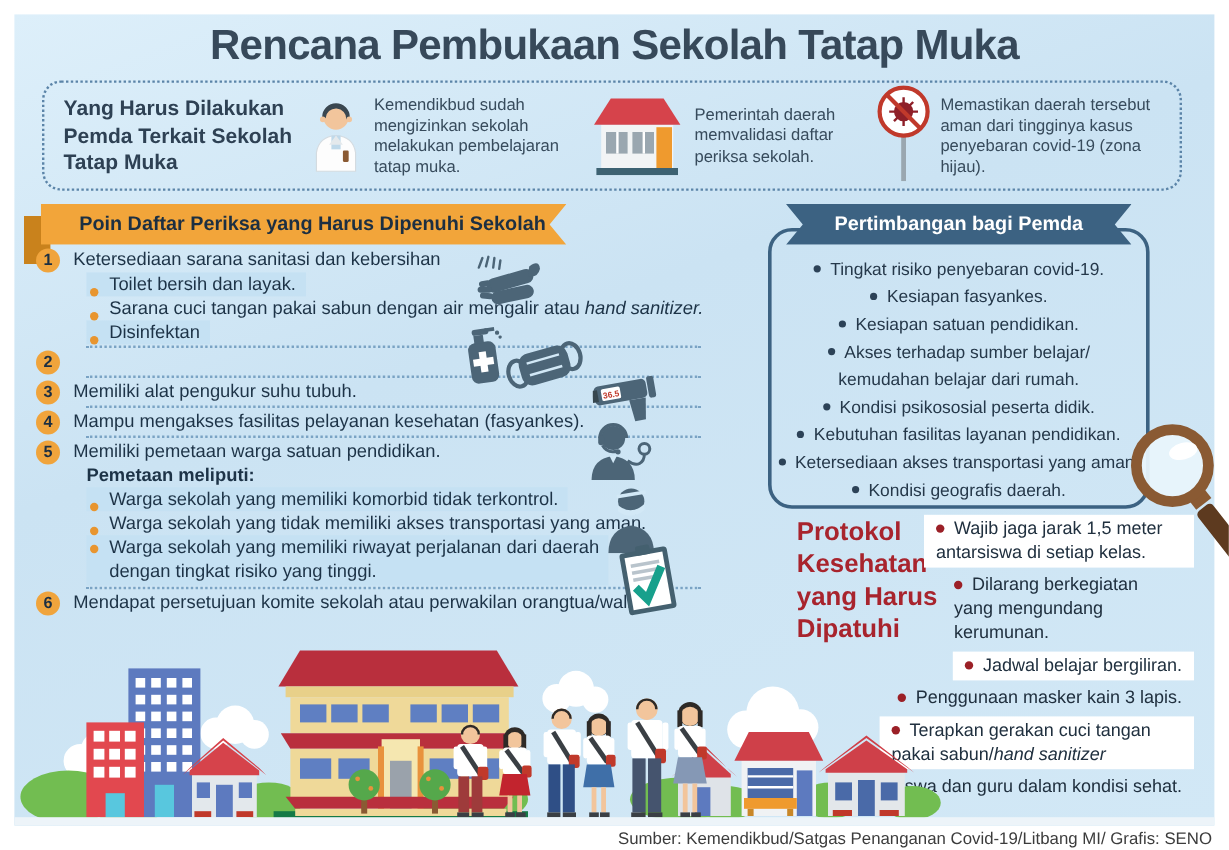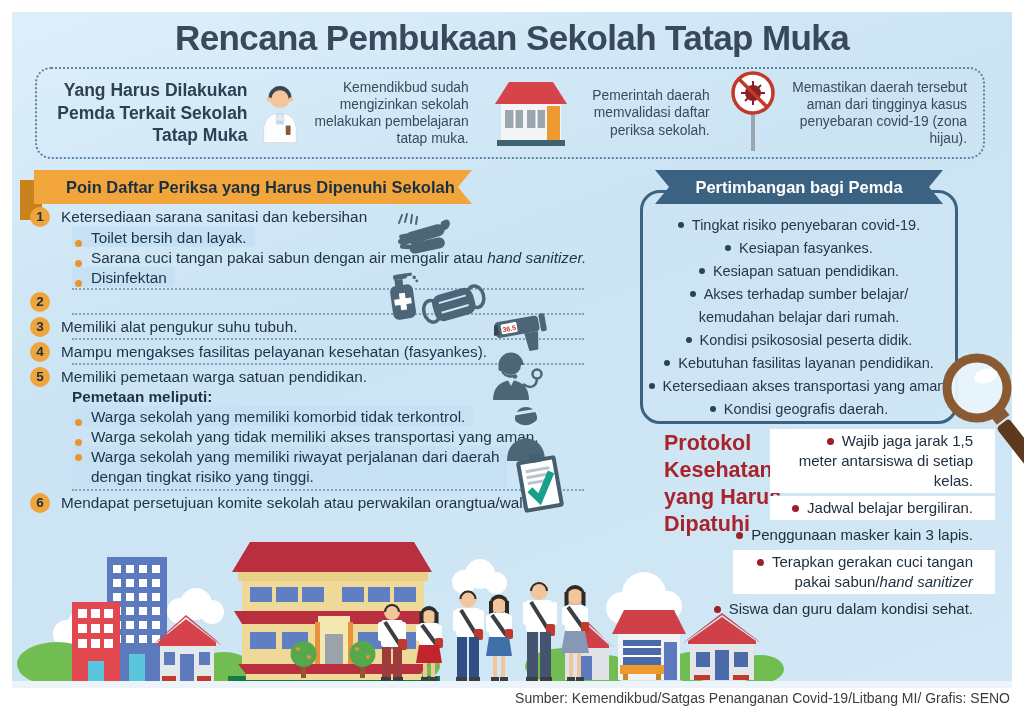--- a/index.html
+++ b/index.html
@@ -8,21 +8,21 @@
 
   .panel { position:absolute; left:12px; top:12px; width:1000px; height:676px;
            background:linear-gradient(160deg,#ddeffa 0%,#cbe3f3 40%,#d2e8f6 100%);text-decoration:underline; }
 
   .title { position:absolute; top:6px; left:0; width:100%; text-align:center;
            font-size:35px; font-weight:bold; color:#37495a; letter-spacing:-0.6px; }
 
   
   .top-box { position:absolute; left:23px; top:55px; width:950px; height:92px;
              border:2px dotted #5b84a8; border-radius:16px;
-             display:flex; align-items:center; padding:0 16px; gap:8px;text-align:right; }
+             display:flex; align-items:center; padding:0 16px; gap:8px; }
   .tb-heading { width:208px; font-size:17.5px; font-weight:bold; color:#2e4154; line-height:1.3; }
   .tb-text { font-size:13.8px; color:#374b5c; line-height:1.25; }
   .t1 { width:168px; } .t2 { width:140px; } .t3 { width:196px; }
 
   
   .cl-tail { position:absolute; left:8px; top:168px; width:22px; height:40px; background:#c9821c; }
   .cl-banner { position:absolute; left:22px; top:158px; width:438px; height:34px; background:#f2a53a;
                clip-path:polygon(0 0,100% 0,calc(100% - 14px) 50%,100% 100%,0 100%);
                line-height:34px; padding-left:32px; font-size:16.5px; font-weight:bold; color:#1c2f42; }
 
@@ -53,21 +53,21 @@
                color:#ffffff; font-size:16.5px; font-weight:bold; text-align:center; line-height:34px; }
   .pt-list { position:absolute; left:636px; top:202px; width:302px; text-align:center;
              font-size:14.5px; color:#25384a; line-height:23px; }
   .blt { display:inline-block; width:6px; height:6px; border-radius:50%; background:#2c4257;
          margin-right:8px; vertical-align:2px; }
 
   
   .pk-heading { position:absolute; left:652px; top:418px; width:142px;
                 font-size:21.5px; font-weight:bold; color:#a8242d; line-height:1.25; }
   .pk { position:absolute; left:650px; top:417px; width:333px; font-size:15px; color:#20303f; }
-  .pk-item { width:fit-content; margin:0 0 3px auto; text-align:right; line-height:20px; padding:2px 22px; }
+  .pk-item { width:fit-content; margin:0 0 3px auto; text-align:left; line-height:20px; padding:2px 10px; }
   .pk-item.hl { background:#ffffff; }
   .rblt { display:inline-block; width:7px; height:7px; border-radius:50%; background:#9b2027;
           margin-right:8px; vertical-align:1px; }
   .pk-w1 { max-width:225px; } .pk-w2 { max-width:210px; } .pk-w5 { max-width:262px; }
 
   .magnifier { position:absolute; left:928px; top:338px; }
 
   .scene { position:absolute; left:0; bottom:0; width:1000px; height:172px; }
 
   .source { position:absolute; right:14px; top:690px; font-size:14px; color:#3c3c3c; }
@@ -302,20 +302,21 @@
       <rect x="-8" y="4" width="16" height="50" rx="4" transform="translate(60,70) rotate(-38)" fill="#5d3a1f"></rect>
       <rect x="-8" y="-4" width="16" height="14" transform="translate(57,62) rotate(-38)" fill="#8a5a33"></rect>
       <circle cx="37" cy="38" r="30" fill="#e8f4fb" fill-opacity="0.95" stroke="#8a5a33" stroke-width="9"></circle>
       <ellipse cx="46" cy="26" rx="12" ry="7" fill="#ffffff" transform="rotate(-14 46 26)"></ellipse>
     </svg>
   </span>
 
   <div class="pk-heading">Protokol Kesehatan yang Harus Dipatuhi</div>
   <div class="pk">
     <div class="pk-item hl pk-w1"><span class="rblt"></span><span>Wajib jaga jarak 1,5 meter antarsiswa di setiap kelas.</span></div>
+    <div class="pk-item pk-w2"><span class="rblt"></span><span>Dilarang berkegiatan yang mengundang kerumunan.</span></div>
     <div class="pk-item hl"><span class="rblt"></span><span>Jadwal belajar bergiliran.</span></div>
     <div class="pk-item"><span class="rblt"></span><span>Penggunaan masker kain 3 lapis.</span></div>
     <div class="pk-item hl pk-w5"><span class="rblt"></span><span>Terapkan gerakan cuci tangan pakai sabun/</span><span class="it">hand sanitizer</span></div>
     <div class="pk-item"><span class="rblt"></span><span>Siswa dan guru dalam kondisi sehat.</span></div>
   </div>
 
   <svg class="scene" viewBox="0 0 1000 172">
     <g fill="#ffffff">
       <circle cx="55" cy="118" r="14"></circle>
         <circle cx="72" cy="110" r="17"></circle>

